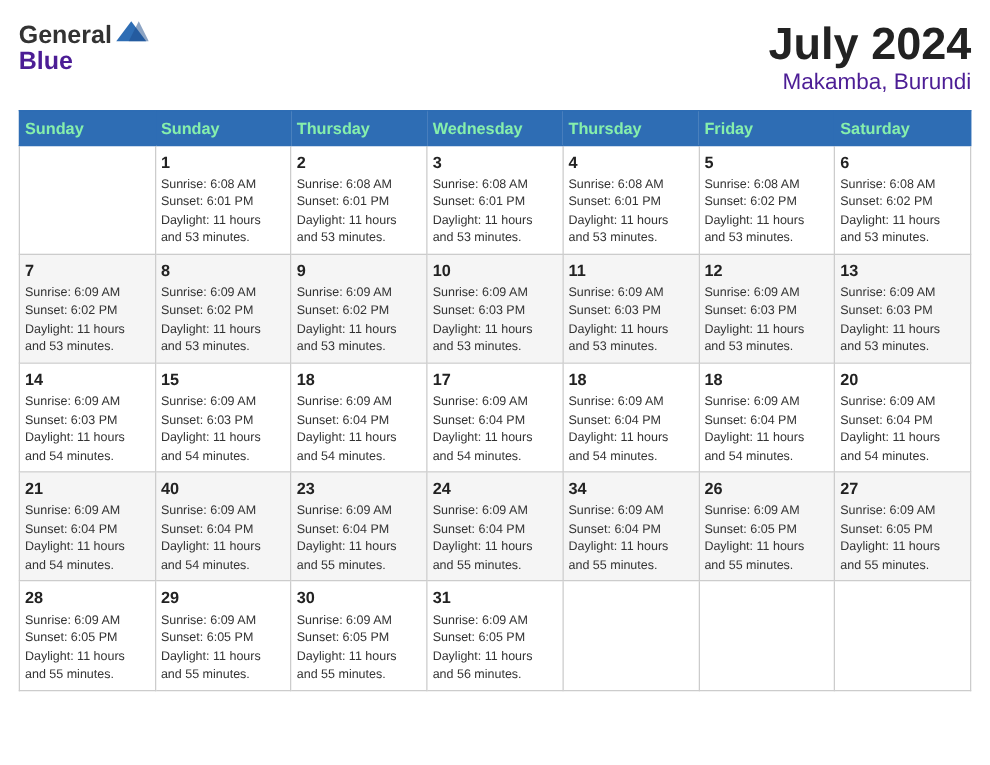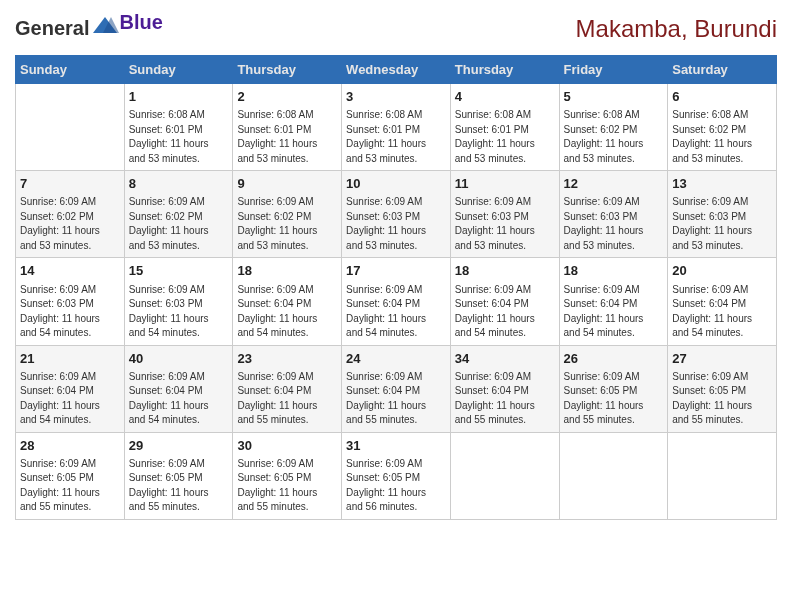--- a/index.html
+++ b/index.html
@@ -11,48 +11,48 @@
       padding: 15px;
     }
     .header {
       display: flex;
       justify-content: space-between;
       align-items: flex-start;
       margin-bottom: 12px;
     }
     .logo {
       display: flex;
-      flex-direction: row;
+      flex-direction: column;
       align-items: flex-start;
     }
     .logo-text {
       display: flex;
       align-items: center;
     }
     .title-block {
       text-align: right;
     }
     .month-year {
       font-size: 36px;
       font-weight: bold;
       color: #222;
       line-height: 1.1;
     }
     .location {
-      font-size: 24px;
-      color: #7f1d1d;
+      font-size: 18px;
+      color: #4c1d95;
     }
     table {
       width: 100%;
       border-collapse: collapse;
       font-size: 10.5px;
     }
     thead tr th {
       background-color: #2e6db4;
-      color: #e5e5e5;
+      color: #86efac;
       padding: 6px 4px;
       text-align: left;
       font-size: 13px;
       font-weight: bold;
       border: 1px solid #2e6db4;
     }
     tbody tr td {
       vertical-align: top;
       padding: 4px 4px;
       border: 1px solid #ccc;
@@ -99,20 +99,21 @@
           <polygon points="14,2 26,18 2,18" fill="#2e6db4"></polygon>
           <polygon points="20,2 28,18 12,18" fill="#1a4a8a" opacity="0.5"></polygon>
         </svg>
       </span>
     </div>
     <div style="margin-top:-4px;">
       <span style="font-size:20px;font-weight:bold;color:#4c1d95;">Blue</span>
     </div>
   </div>
   <div class="title-block">
+    <div class="month-year">July 2024</div>
     <div class="location">Makamba, Burundi</div>
   </div>
 </div>
 
 <table>
   <thead>
     <tr>
     <th>Sunday</th>
         <th>Sunday</th>
         <th>Thursday</th>

